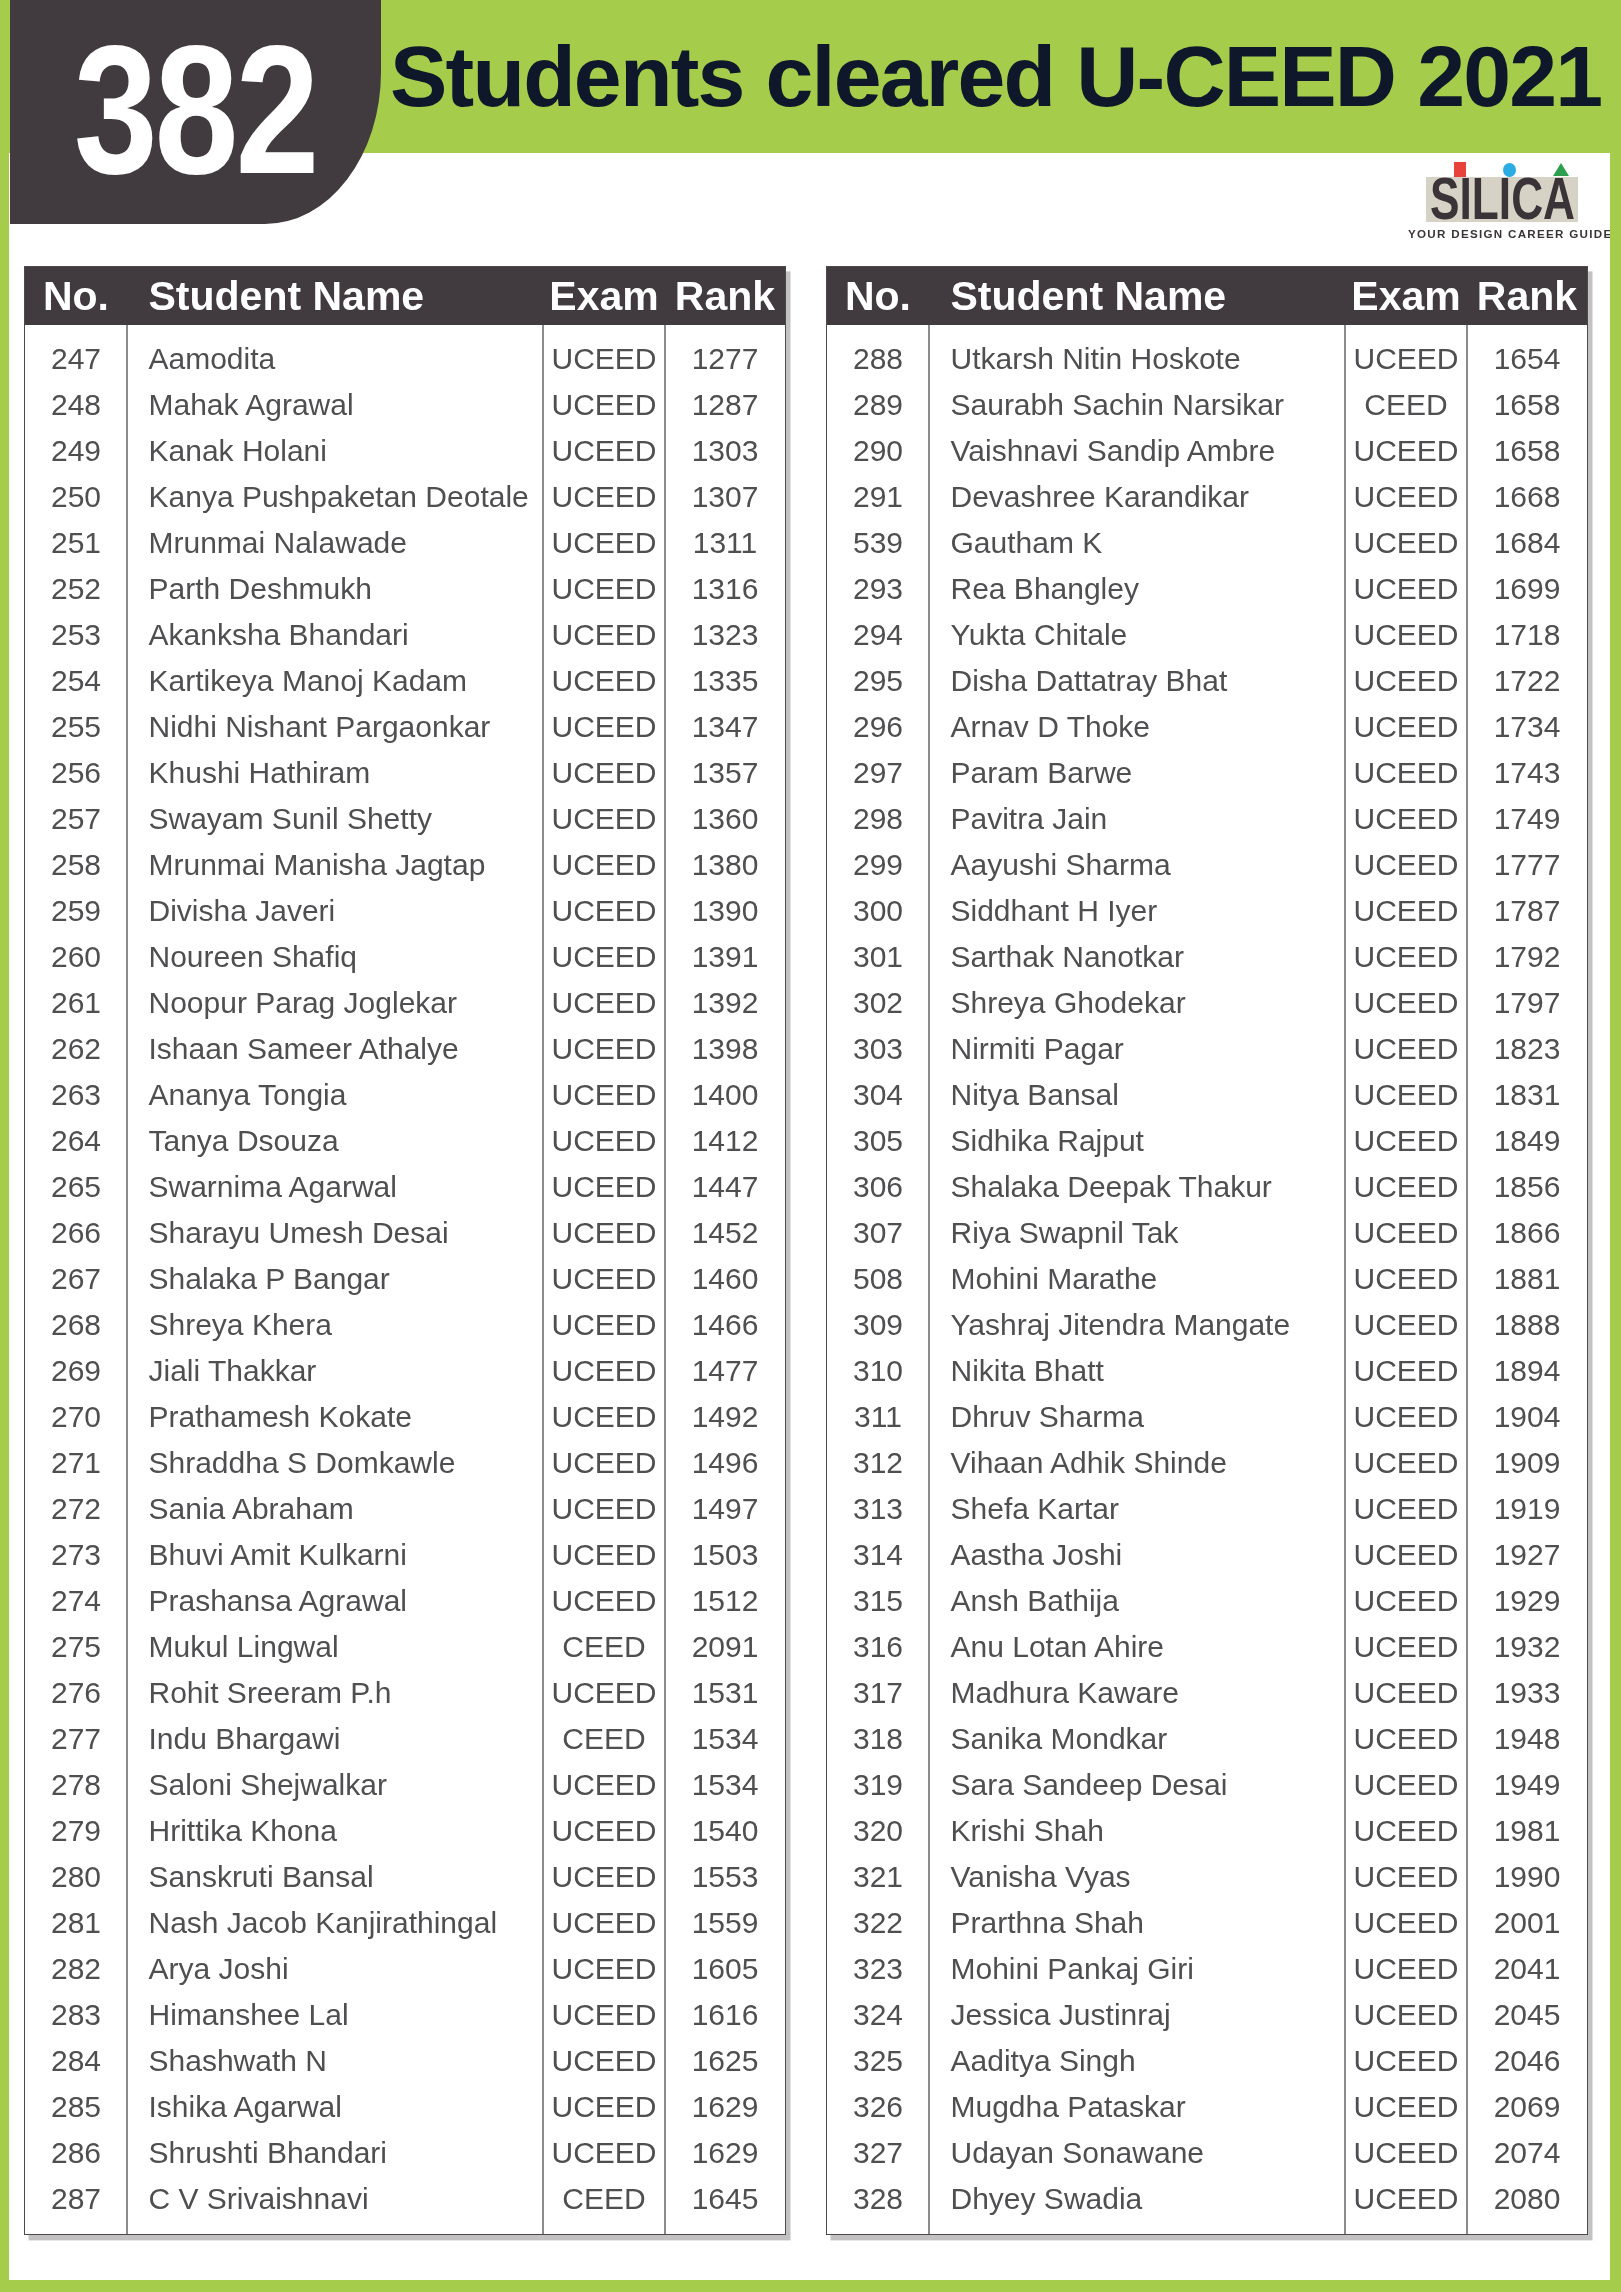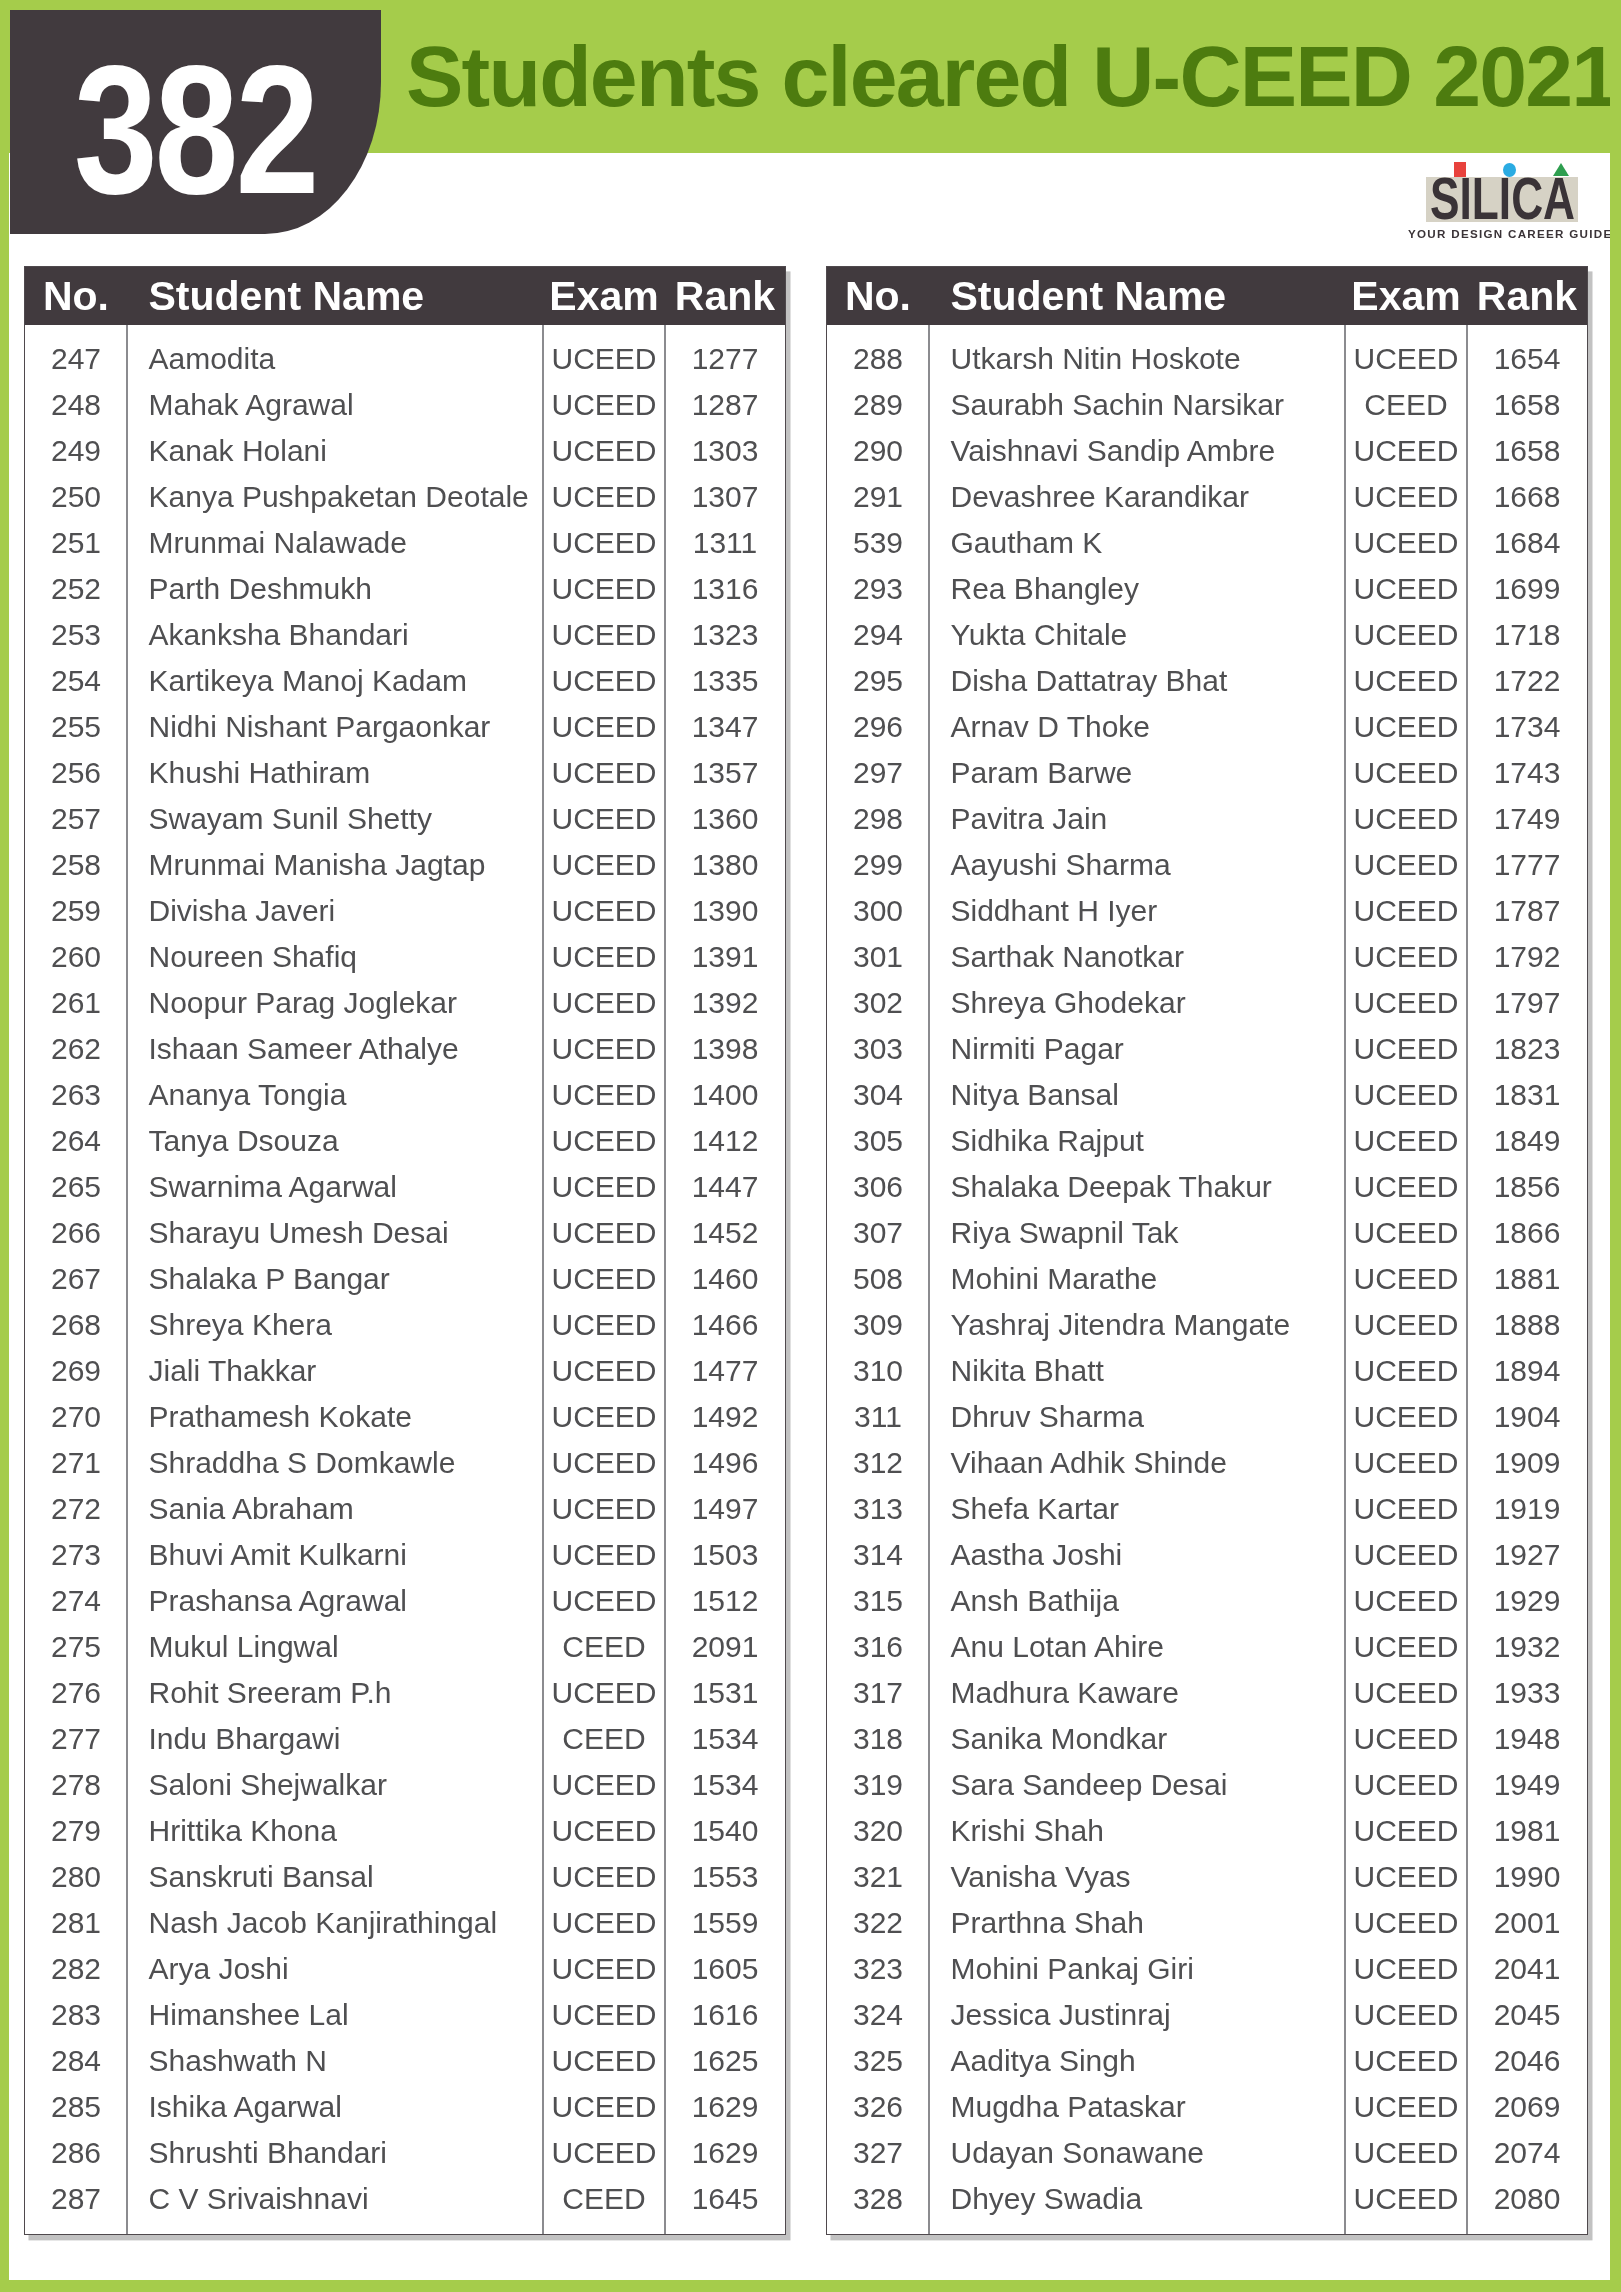--- a/index.html
+++ b/index.html
@@ -7,25 +7,25 @@
     width:1621px;height:2293px;position:relative;background:#ffffff;
     font-family:"Liberation Sans","DejaVu Sans",sans-serif;overflow:hidden;
   }
   
   .green-frame{position:absolute;inset:0;border-left:9.9px solid #a5cc4b;
     border-right:11.6px solid #a5cc4b;border-bottom:13.4px solid #a5cc4b;pointer-events:none;z-index:5;}
   
   .green-band{position:absolute;top:0;left:0;width:1621px;height:153px;background:#a5cc4b;}
   
   .count-box{position:absolute;top:0;left:9.9px;width:371px;height:224px;background:#413a3e;
-    border-bottom-right-radius:116px 152px;display:flex;justify-content:center;align-items:center;z-index:2;margin-top:10px;}
+    border-bottom-right-radius:116px 152px;display:flex;justify-content:center;align-items:flex-start;z-index:2;}
   .count-box .count{color:#ffffff;font-weight:700;font-size:184px;line-height:190px;
     padding-top:14.3px;transform:scaleX(0.82);transform-origin:center top;letter-spacing:-3.6px;}
-  .page-title{position:absolute;left:406px;top:0;height:153px;display:flex;align-items:center;
-    font-size:86px;font-weight:700;color:#4d7c0f;letter-spacing:-1.8px;white-space:nowrap;z-index:3;}
+  .page-title{position:absolute;left:390px;top:0;height:153px;display:flex;align-items:center;
+    font-size:86px;font-weight:700;color:#0f172a;letter-spacing:-1.8px;white-space:nowrap;z-index:3;}
   
   .logo{position:absolute;left:1426px;top:161px;width:152px;z-index:3;}
   .logo-marks{position:relative;height:16px;}
   .mark-red{position:absolute;left:28px;top:0.9px;width:11.6px;height:15px;background:#e8423d;}
   .mark-blue{position:absolute;left:77px;top:1.8px;width:13.4px;height:14.3px;border-radius:50%;background:#2aabe2;}
   .mark-green{position:absolute;left:127px;top:1.8px;width:0;height:0;
     border-left:8px solid transparent;border-right:8px solid transparent;border-bottom:13.4px solid #2e9e4f;}
   .logo-box{margin-top:0px;background:#d6d2c5;height:45px;display:flex;align-items:center;padding:0 3.6px;}
   .brand{font-size:59px;font-weight:700;color:#3a3337;letter-spacing:0px;
     transform:scaleX(0.75);transform-origin:left center;white-space:nowrap;line-height:1;}

